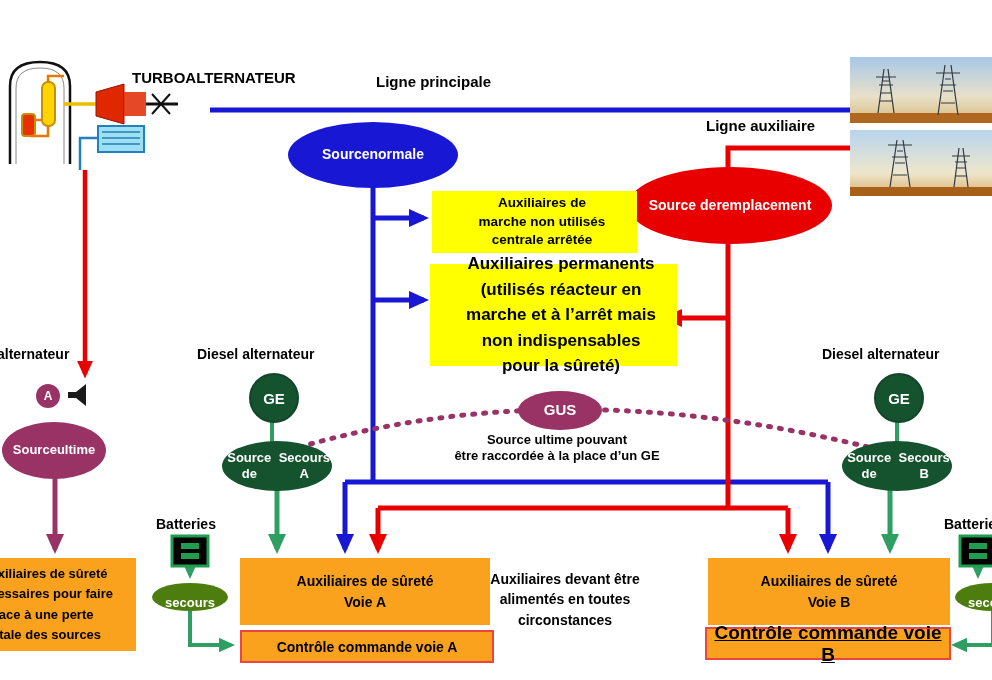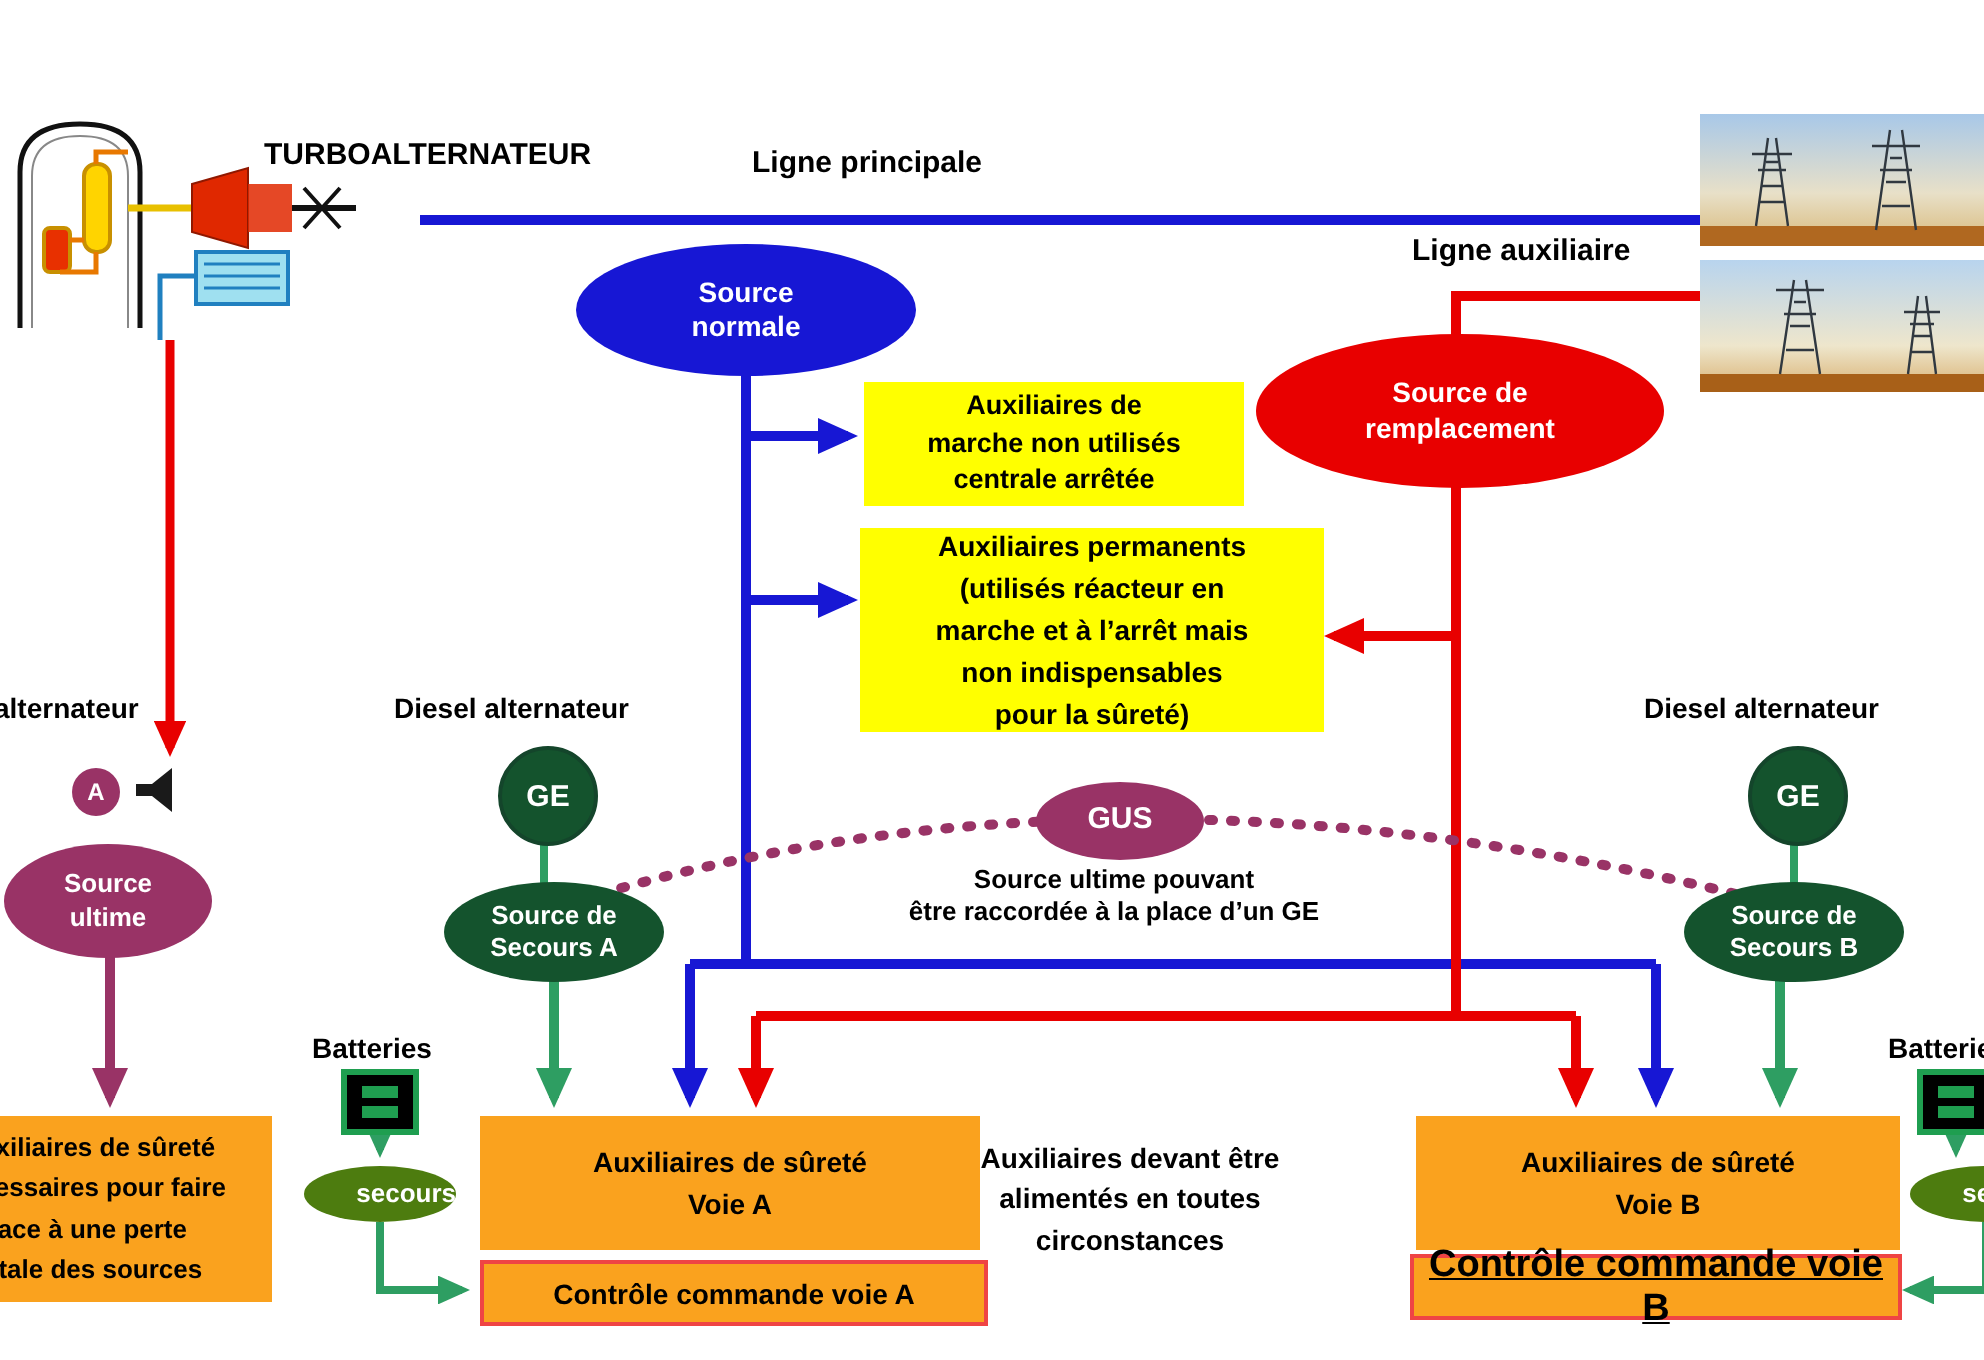--- a/index.html
+++ b/index.html
@@ -4,28 +4,28 @@
 <style>
   html,body{margin:0;padding:0;background:#fff;}
   .stage{
     position:relative;width:992px;height:680px;background:#fff;overflow:hidden;
     font-family:"Liberation Sans",sans-serif;color:#000;
   }
   .wires{position:absolute;left:0;top:0;z-index:1;}
   .node,.lbl,.photo,.pic{position:absolute;z-index:2;}
   .lbl{font-weight:bold;white-space:nowrap;}
   .ellipse{
-    border-radius:50%;display:flex;flex-direction:column;align-items:center;justify-content:center;
+    border-radius:50%;display:flex;flex-direction:row;align-items:center;justify-content:center;
     color:#fff;font-weight:bold;text-align:center;line-height:1.25;
   }
   .box{
     display:flex;flex-direction:column;align-items:center;justify-content:center;
     font-weight:bold;text-align:center;color:#000;
   }
-  .yellow{background:#FFFF00;}
+  .yellow{background:#FFFF00;padding-left:15px;}
   .orange{background:#FAA21E;}
   .ctrl{border:2px solid #ef4444;}
   .blue-fill{background:#1717D4;}
   .red-fill{background:#E80000;}
   .green-fill{background:#14532d;}
   .teal-fill{background:#4d7c0f;align-items:flex-end;}
   .purple-fill{background:#993366;}
   .circle{border-radius:50%;display:flex;align-items:center;justify-content:center;color:#fff;font-weight:bold;}
 </style>
 </head>
@@ -196,21 +196,21 @@
     <div>Source ultime pouvant</div>
     <div>être raccordée à la place d’un GE</div>
   </div>
 
   <div class="node box yellow" style="left:432px;top:191px;width:190px;height:62px;font-size:13.5px;line-height:1.4;">
     <div>Auxiliaires de</div>
     <div>marche non utilisés</div>
     <div>centrale arrêtée</div>
   </div>
 
-  <div class="node box yellow" style="left:430px;top:264px;width:232px;height:102px;font-size:14px;line-height:1.5;">
+  <div class="node box yellow" style="left:430px;top:264px;width:232px;height:102px;font-size:17px;line-height:1.5;">
     <div>Auxiliaires permanents</div>
     <div>(utilisés réacteur en</div>
     <div>marche et à l’arrêt  mais</div>
     <div>non indispensables</div>
     <div>pour la sûreté)</div>
   </div>
 
   <div class="node ellipse teal-fill" style="left:152px;top:583px;width:76px;height:28px;font-size:13px;">
     <span>secours</span>
   </div>

